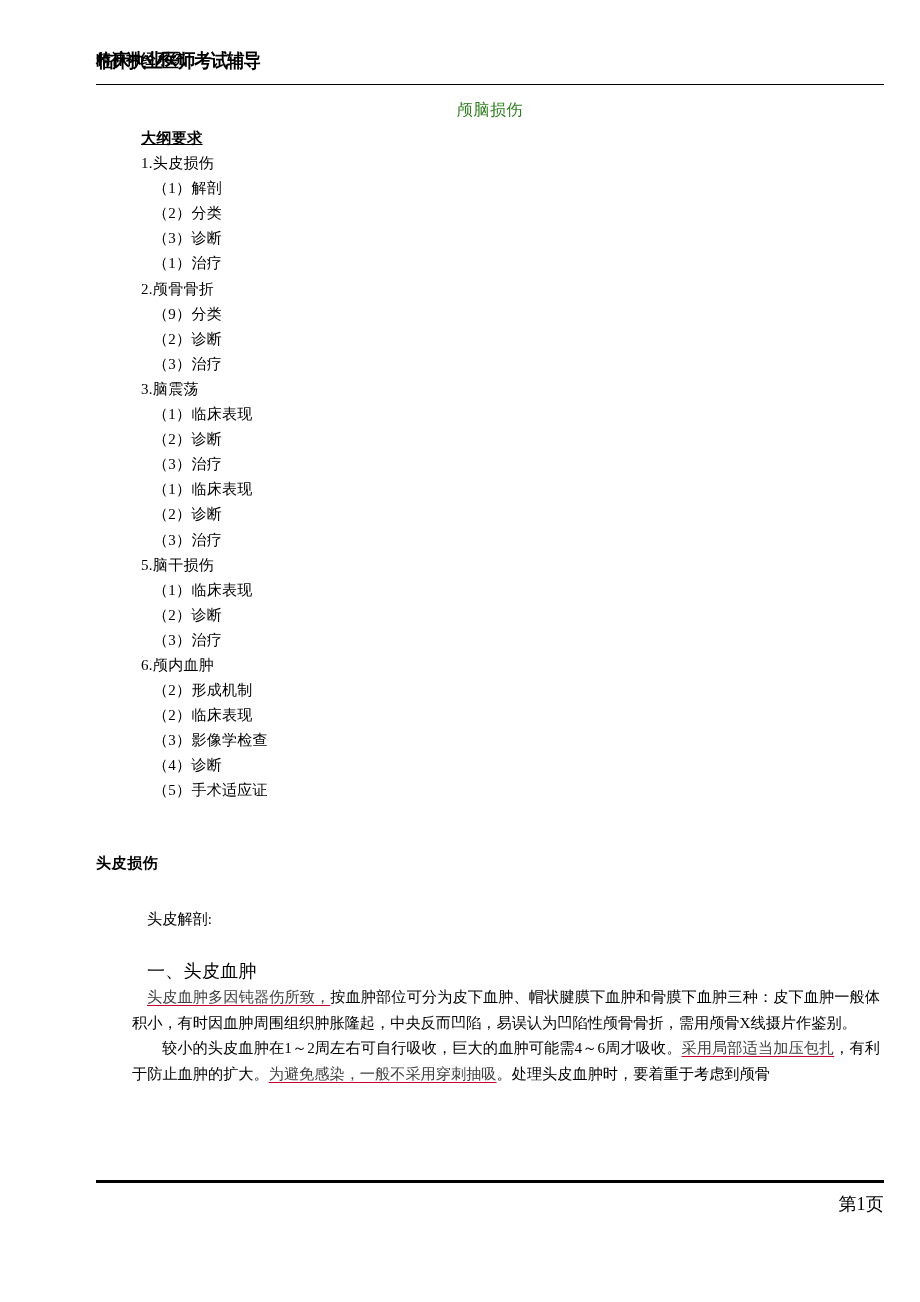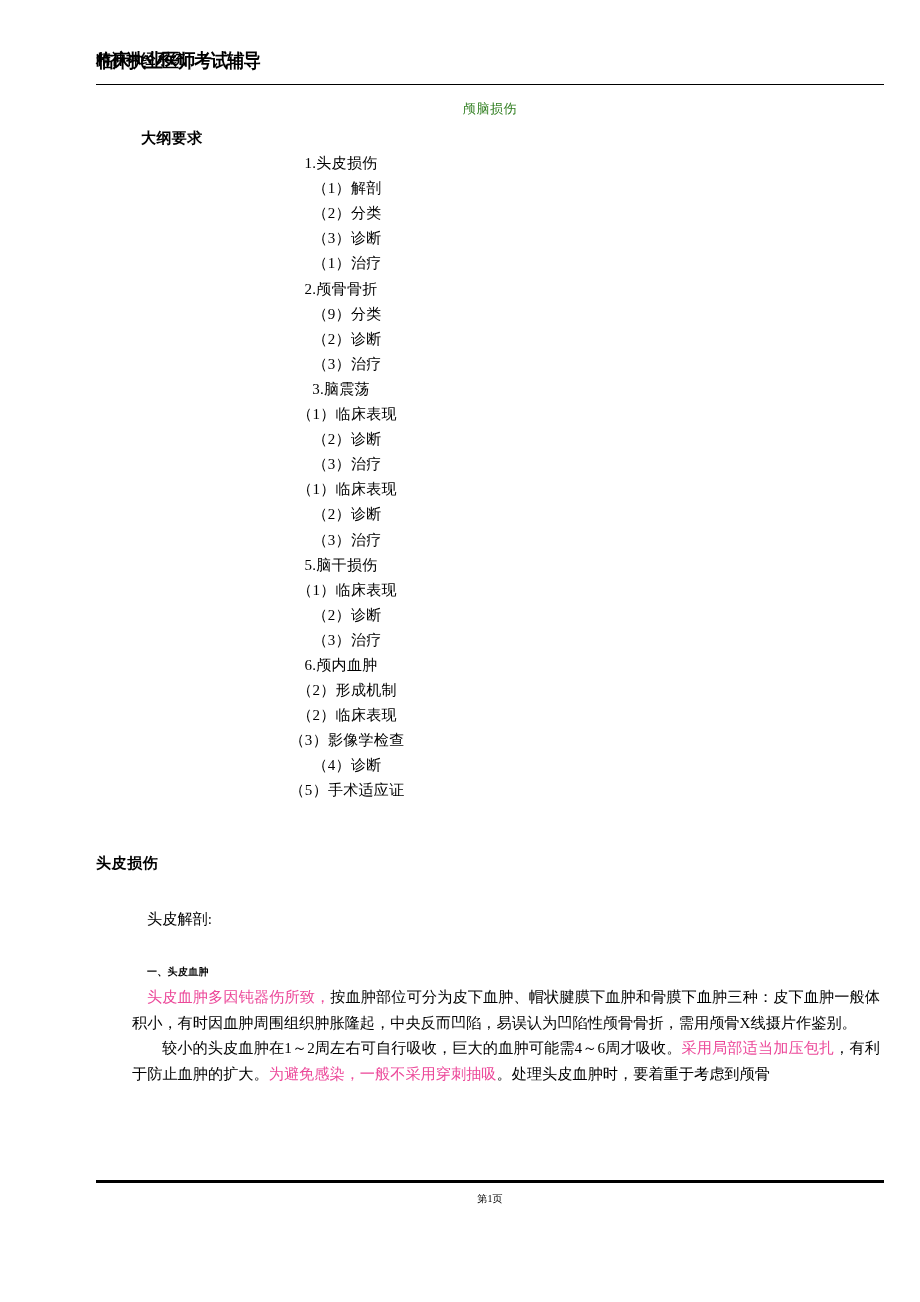--- a/index.html
+++ b/index.html
@@ -66,47 +66,47 @@
     border-top: 1.4px solid #000000;
   }
 
   
   .doc-title {
     position: absolute;
     left: 68px;
     top: 100px;
     width: 788px;
     text-align: center;
-    font-size: 13px;
+    font-size: 16px;
     font-weight: normal;
     color: #2e7d1e;
     letter-spacing: 0.6px;
     font-family: Liberation Mono, monospace;
   }
 
   
   .outline {
     position: absolute;
     left: 113px;
     top: 126px;
     width: 400px;
   }
   .outline-heading {
     font-size: 15px;
     font-weight: bold;
     line-height: 25.1px;
     letter-spacing: 0.4px;
     font-family: "Liberation Serif", serif;
+    text-decoration: underline;
   }
   .outline-item {
     font-size: 15px;
     line-height: 25.1px;
     letter-spacing: 0.3px;
     white-space: nowrap;
-    text-align: center;
   }
   .outline-item.lvl1 { padding-left: 0px; }
   .outline-item.lvl2 { padding-left: 12px; }
 
   
   .section-heading {
     position: absolute;
     left: 68px;
     top: 854px;
     width: 788px;
@@ -128,47 +128,48 @@
     text-justify: inter-ideograph;
   }
   .body-block p {
     margin: 0;
   }
   .indent2 { text-indent: 15px; }
   .indent-em { text-indent: 30px; }
   .gap-md { height: 27px; }
 
   .subhead {
-    font-weight: bold;
-    font-size: 10px;
+    font-weight: normal;
+    font-size: 18px;
     letter-spacing: 0.3px;
   }
 
   .hl {
-    color: #ec4899;
+    color: #404040;
+    text-decoration: underline;
     text-decoration-color: #c20032;
     text-underline-offset: 2.5px;
   }
 
   
   .footer-rule {
     position: absolute;
     left: 68px;
     top: 1180px;
     width: 788px;
     height: 0;
     border-top: 3.2px solid #000000;
   }
   .footer-page {
     position: absolute;
     left: 68px;
     top: 1192px;
     width: 788px;
-    text-align: center;
-    font-size: 10px;
+    text-align: right;
+    font-size: 18px;
     letter-spacing: 0.2px;
   }
 </style>
 </head>
 <body>
 
 <div class="page">
 
   <div class="header">
     <div class="header-left">临床执业医师考试辅导</div>

